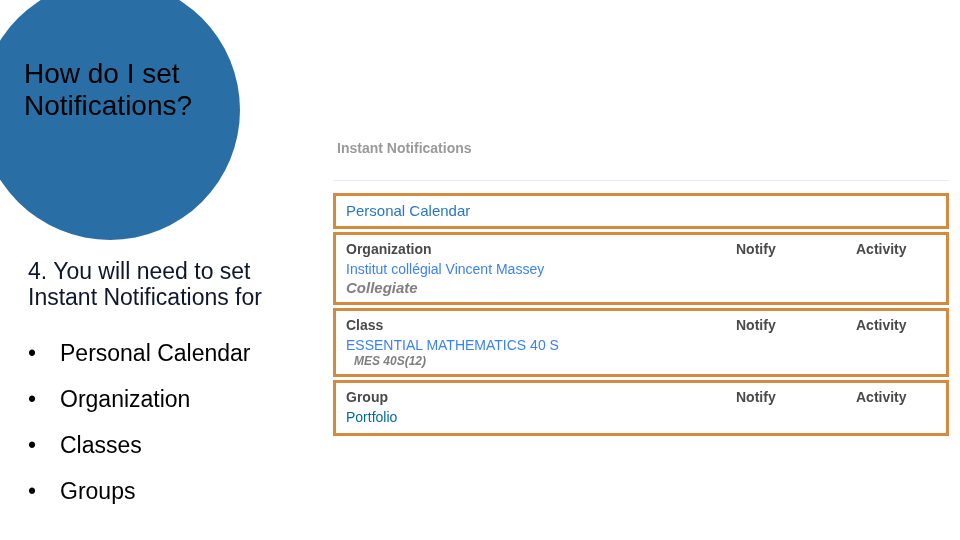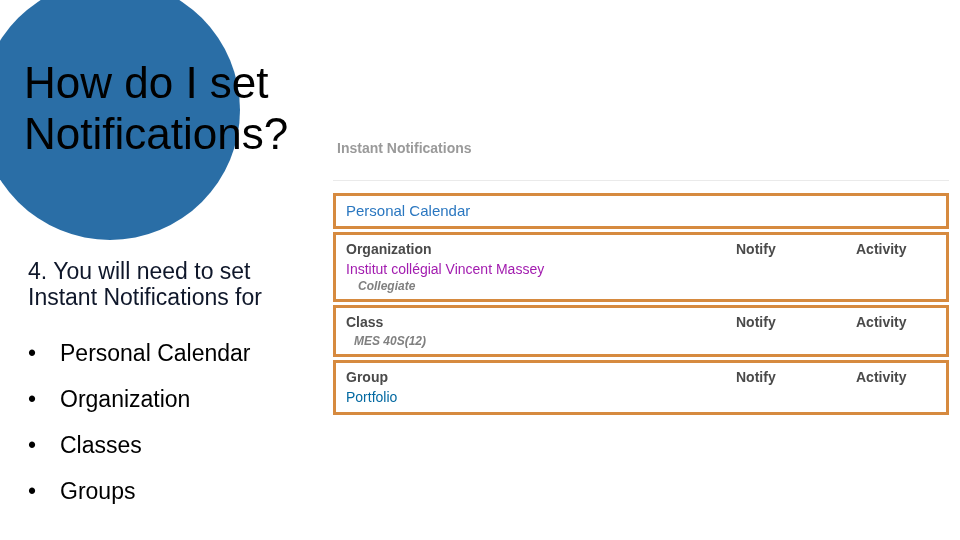--- a/index.html
+++ b/index.html
@@ -19,21 +19,21 @@
     border-radius: 50%;
     background: #2a6ea6;
     top: -20px;
     left: -20px;
     z-index: 0;
   }
   .title {
     position: absolute;
     top: 58px;
     left: 24px;
-    font-size: 44px;
+    font-size: 28px;
     line-height: 1.15;
     color: #000;
     z-index: 1;
     font-weight: 400;
   }
   .instruction {
     position: absolute;
     top: 258px;
     left: 28px;
     width: 300px;
@@ -98,30 +98,30 @@
   .card .primary-col {
     flex: 1 1 auto;
   }
   .card .notify-col {
     width: 120px;
   }
   .card .activity-col {
     width: 80px;
   }
   .card .detail-line {
-    color: #a21caf;
+    color: #3b82f6;
     font-size: 14px;
     line-height: 1.25;
   }
   .card .sub-detail {
     color: #808080;
-    font-size: 12px;
+    font-size: 15px;
     font-style: italic;
     font-weight: 600;
-    margin-left: 12px;
+    margin-left: 0;
   }
   .card .sub-detail2 {
     color: #808080;
     font-size: 12px;
     font-style: italic;
     font-weight: 700;
     margin-left: 8px;
   }
   .card.group .detail-line {
     color: #0369a1;
@@ -178,20 +178,21 @@
     <div class="detail-line">Institut collégial Vincent Massey</div>
     <div class="sub-detail">Collegiate</div>
   </div>
 
   <div class="card">
     <div class="header-row">
       <span class="primary-col">Class</span>
       <span class="notify-col">Notify</span>
       <span class="activity-col">Activity</span>
     </div>
+    <div class="detail-line">ESSENTIAL MATHEMATICS 40 S</div>
     <div class="sub-detail2">MES 40S(12)</div>
   </div>
 
   <div class="card group">
     <div class="header-row">
       <span class="primary-col">Group</span>
       <span class="notify-col">Notify</span>
       <span class="activity-col">Activity</span>
     </div>
     <div class="detail-line">Portfolio</div>

